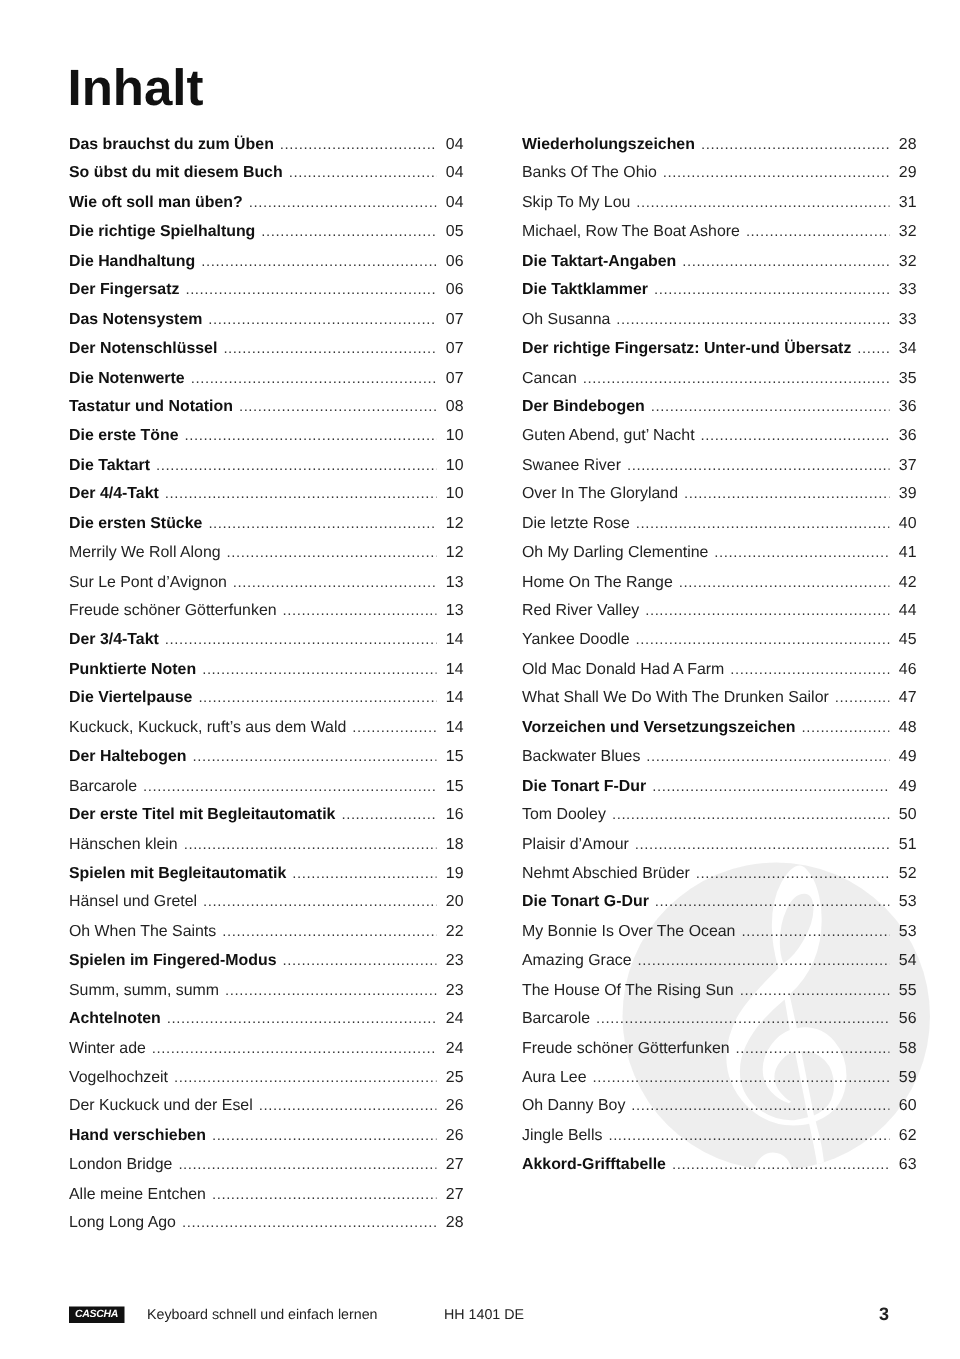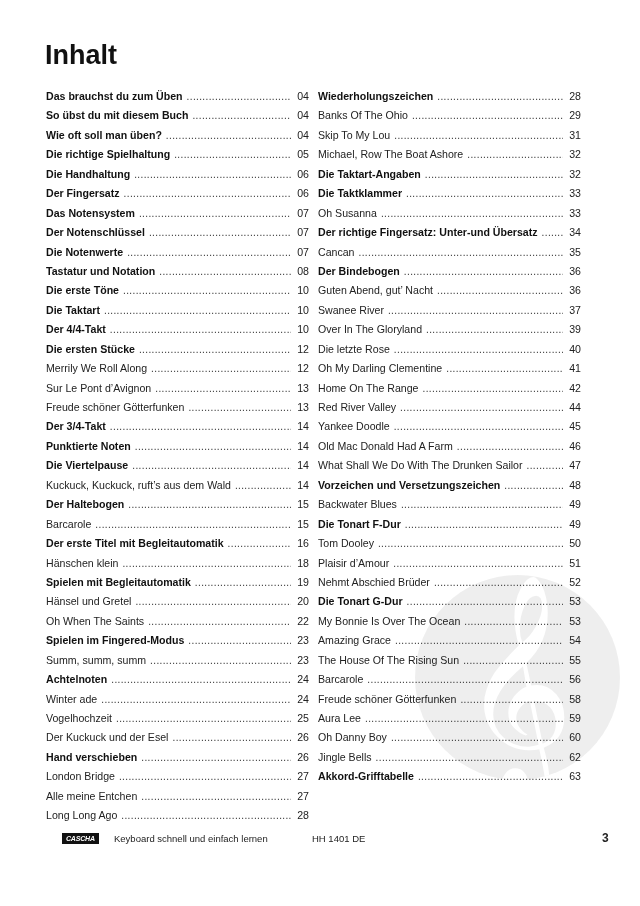--- a/index.html
+++ b/index.html
@@ -2,54 +2,54 @@
 <html><head>
 <meta charset="utf-8">
 <style>
   html, body { margin: 0; padding: 0; background: #ffffff; }
   body {
     width: 640px; height: 906px; position: relative; overflow: hidden;
     font-family: "Liberation Sans", sans-serif; color: #1a1a1a;
   }
   .title {
     position: absolute; left: 45px; top: 40px;
-    font-size: 27px; font-weight: bold; letter-spacing: 0px; color: #111;
+    font-size: 34px; font-weight: bold; letter-spacing: 0px; color: #111;
   }
   .watermark {
     position: absolute; left: 415px; top: 575px; width: 205px; height: 205px;
     border-radius: 50%; background: #e9e9e9; opacity: 0.75;
     display: flex; align-items: center; justify-content: center; overflow: hidden;
   }
   .watermark .clef {
     font-family: "DejaVu Serif", serif; font-size: 190px; color: #ffffff; line-height: 1;
     margin-top: 10px;
   }
   .col {
     position: absolute; top: 90px; width: 263px;
   }
   .col.left { left: 46px; }
-  .col.right { left: 318px; }
+  .col.right { left: 348px; }
   .row {
     display: flex; align-items: baseline; height: 19.45px; font-size: 10.6px;
     white-space: nowrap; overflow: hidden;
   }
   .row .label { flex: 0 0 auto; color: #222; }
   .row.bold .label { font-weight: bold; color: #111; text-align: center; }
   .row .dots {
     flex: 1 1 auto; overflow: hidden; margin: 0 4px; color: #333;
     letter-spacing: 1.6px; font-size: 10px;
   }
   .row .dots::before {
     content: ". . . . . . . . . . . . . . . . . . . . . . . . . . . . . . . . . . . . . . . . . . . . . . . . . . . . . . . . . . . . . . . . . . . . . . . . . . . . . . . . . . . . . . . . . . . . . . . .";
     letter-spacing: -1.2px;
   }
   .row .page { flex: 0 0 auto; text-align: right; min-width: 14px; color: #222; }
   .footer {
-    position: absolute; left: 0; top: 832px; width: 527px; height: 16px;
-    font-size: 9.5px; color: #222; margin-left: 16px;
+    position: absolute; left: 0; top: 870px; width: 527px; height: 16px;
+    font-size: 9.5px; color: #222;
   }
   .footer .logo {
     position: absolute; left: 46px; top: 1px; background: #111; color: #fff;
     font-weight: bold; font-size: 7px; padding: 2px 4px; letter-spacing: -0.2px;
     font-style: italic;
   }
   .footer .book { position: absolute; left: 98px; top: 1px; }
   .footer .code { position: absolute; left: 296px; top: 1px; text-align: right; }
   .footer .pagenum { position: absolute; left: 586px; top: -1px; font-weight: bold; font-size: 12px; }
 </style>

